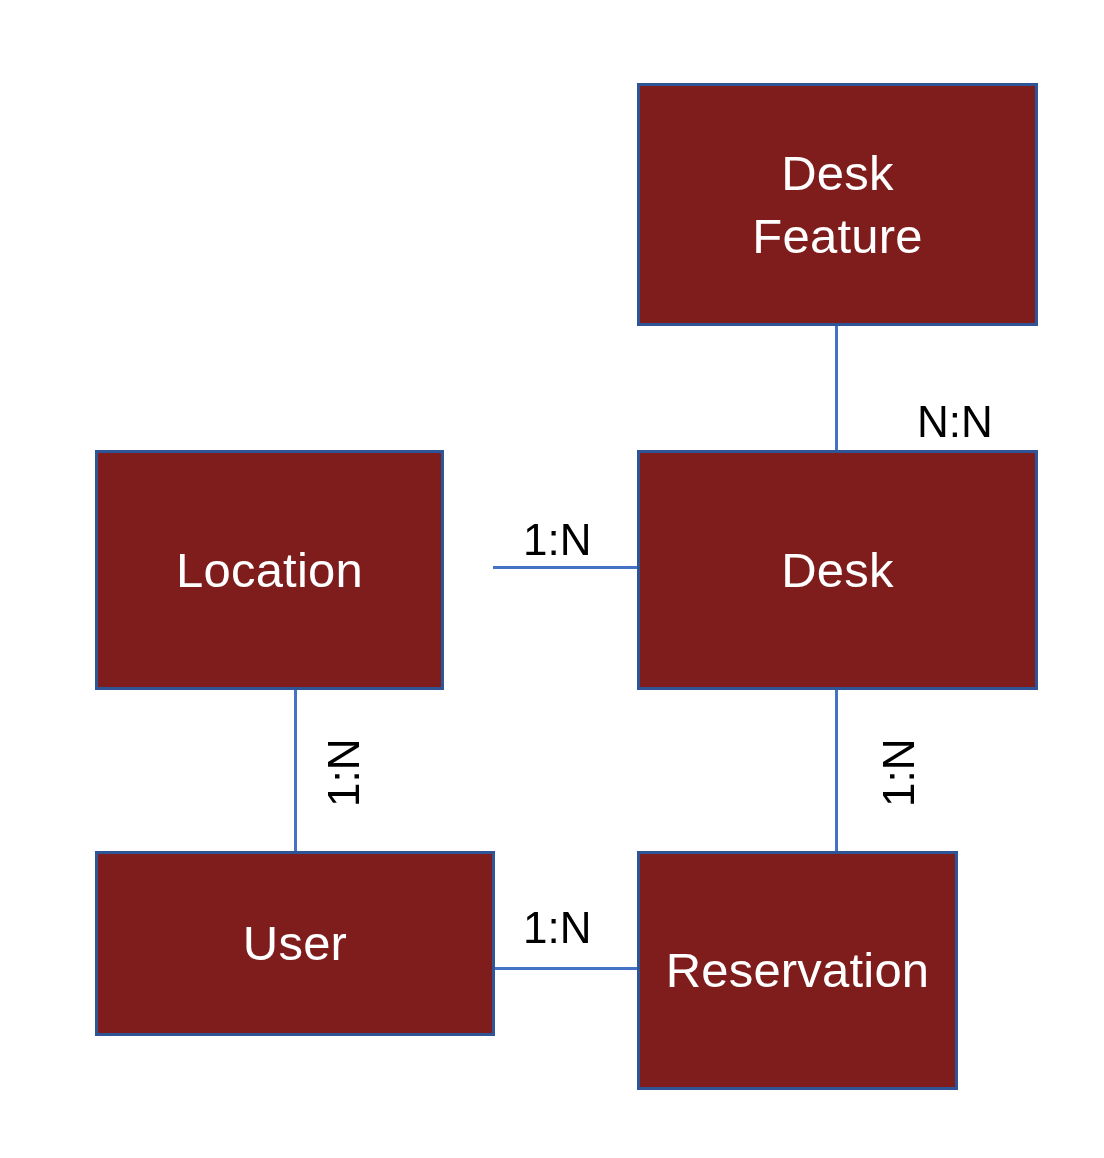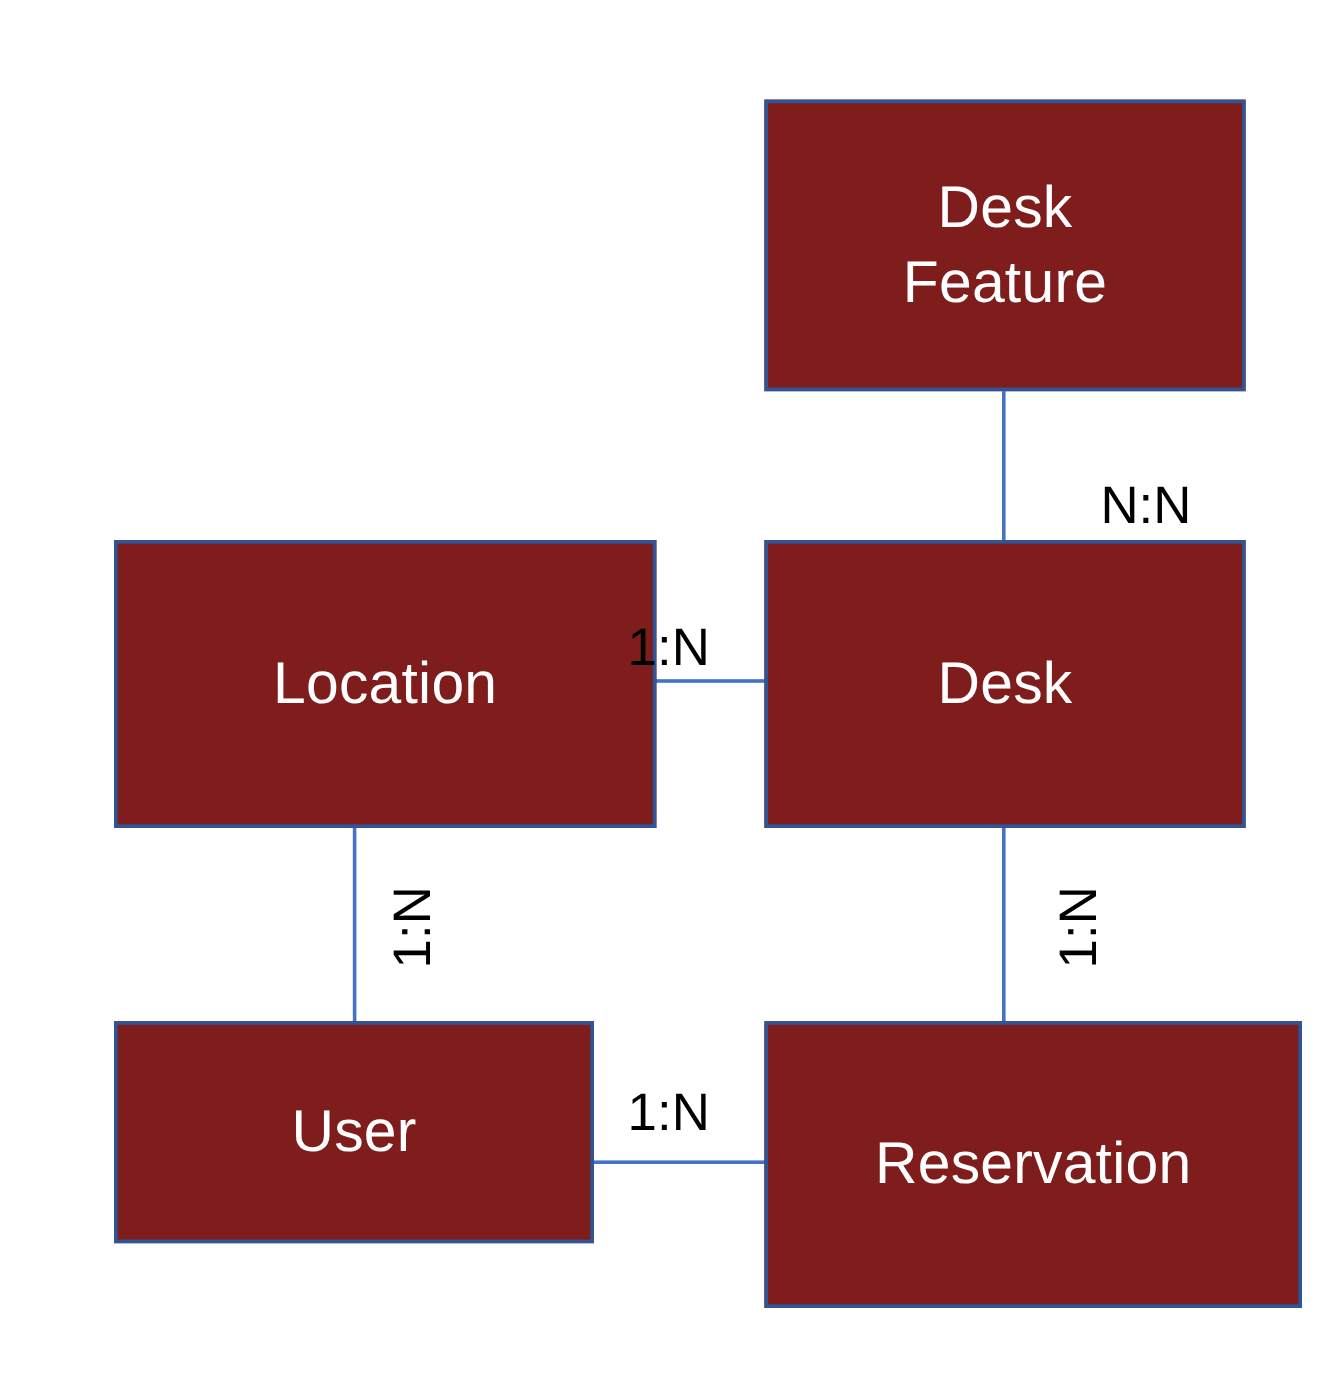--- a/index.html
+++ b/index.html
@@ -69,33 +69,33 @@
 
   <div class="connector connector-v" style="left:835px; top:689px; height:164px;"></div>
 
   <div class="connector connector-h" style="left:493px; top:967px; width:146px;"></div>
 
   <div class="entity-box" style="left:637px; top:83px; width:401px; height:243px;">
     <span class="entity-label">Desk
 Feature</span>
   </div>
 
-  <div class="entity-box" style="left:95px; top:450px; width:452px; height:240px;">
+  <div class="entity-box" style="left:95px; top:450px; width:349px; height:240px;">
     <span class="entity-label">Location</span>
   </div>
 
   <div class="entity-box" style="left:637px; top:450px; width:401px; height:240px;">
     <span class="entity-label">Desk</span>
   </div>
 
   <div class="entity-box" style="left:95px; top:851px; width:400px; height:185px;">
     <span class="entity-label">User</span>
   </div>
 
-  <div class="entity-box" style="left:637px; top:851px; width:448px; height:239px;">
+  <div class="entity-box" style="left:637px; top:851px; width:321px; height:239px;">
     <span class="entity-label">Reservation</span>
   </div>
 
   <div class="card-label" style="left:917px; top:360px;margin-top:40px;">N:N</div>
 
   <div class="card-label" style="left:523px; top:518px;">1:N</div>
 
   <div class="card-label card-label-rot" style="left:322px; top:807px;">1:N</div>
 
   <div class="card-label card-label-rot" style="left:877px; top:807px;">1:N</div>

